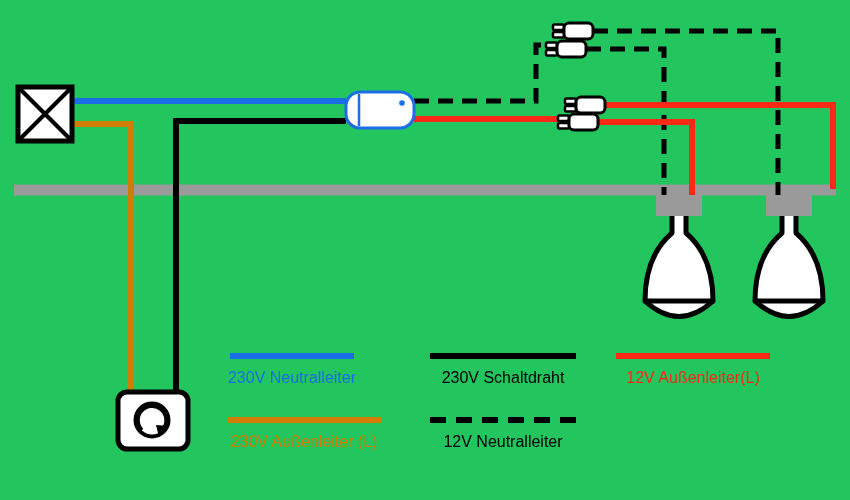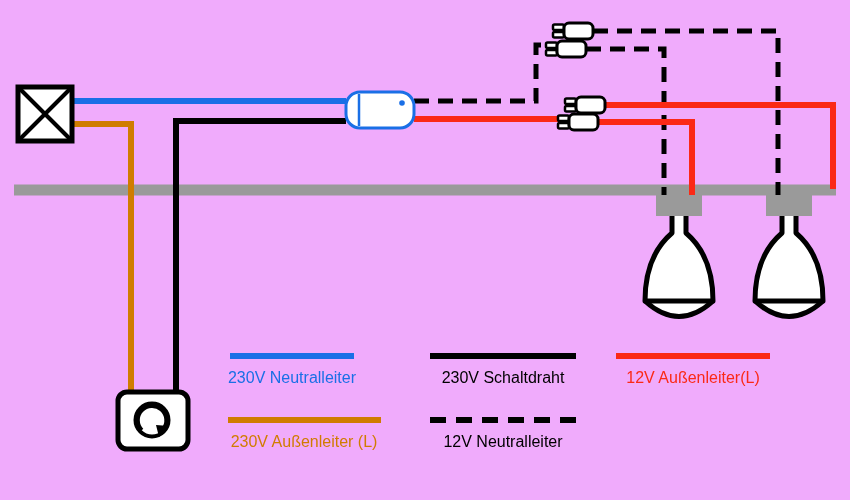--- a/index.html
+++ b/index.html
@@ -1,16 +1,16 @@
 <!DOCTYPE html>
 <html><head>
 <meta charset="utf-8">
 <style>
   html,body{margin:0;padding:0;background:#ffffff;}
-  .stage{position:relative;width:850px;height:500px;background:#f0abfc;overflow:hidden;}
+  .stage{position:relative;width:850px;height:500px;background:#22c55e;overflow:hidden;}
   svg{display:block;}
   text{font-family:"Liberation Sans",sans-serif;font-size:16px;}
   .wire{fill:none;stroke-linecap:butt;}
 </style>
 </head>
 <body>
 
 <div class="stage">
 <svg width="850" height="500" viewBox="0 0 850 500">
 

